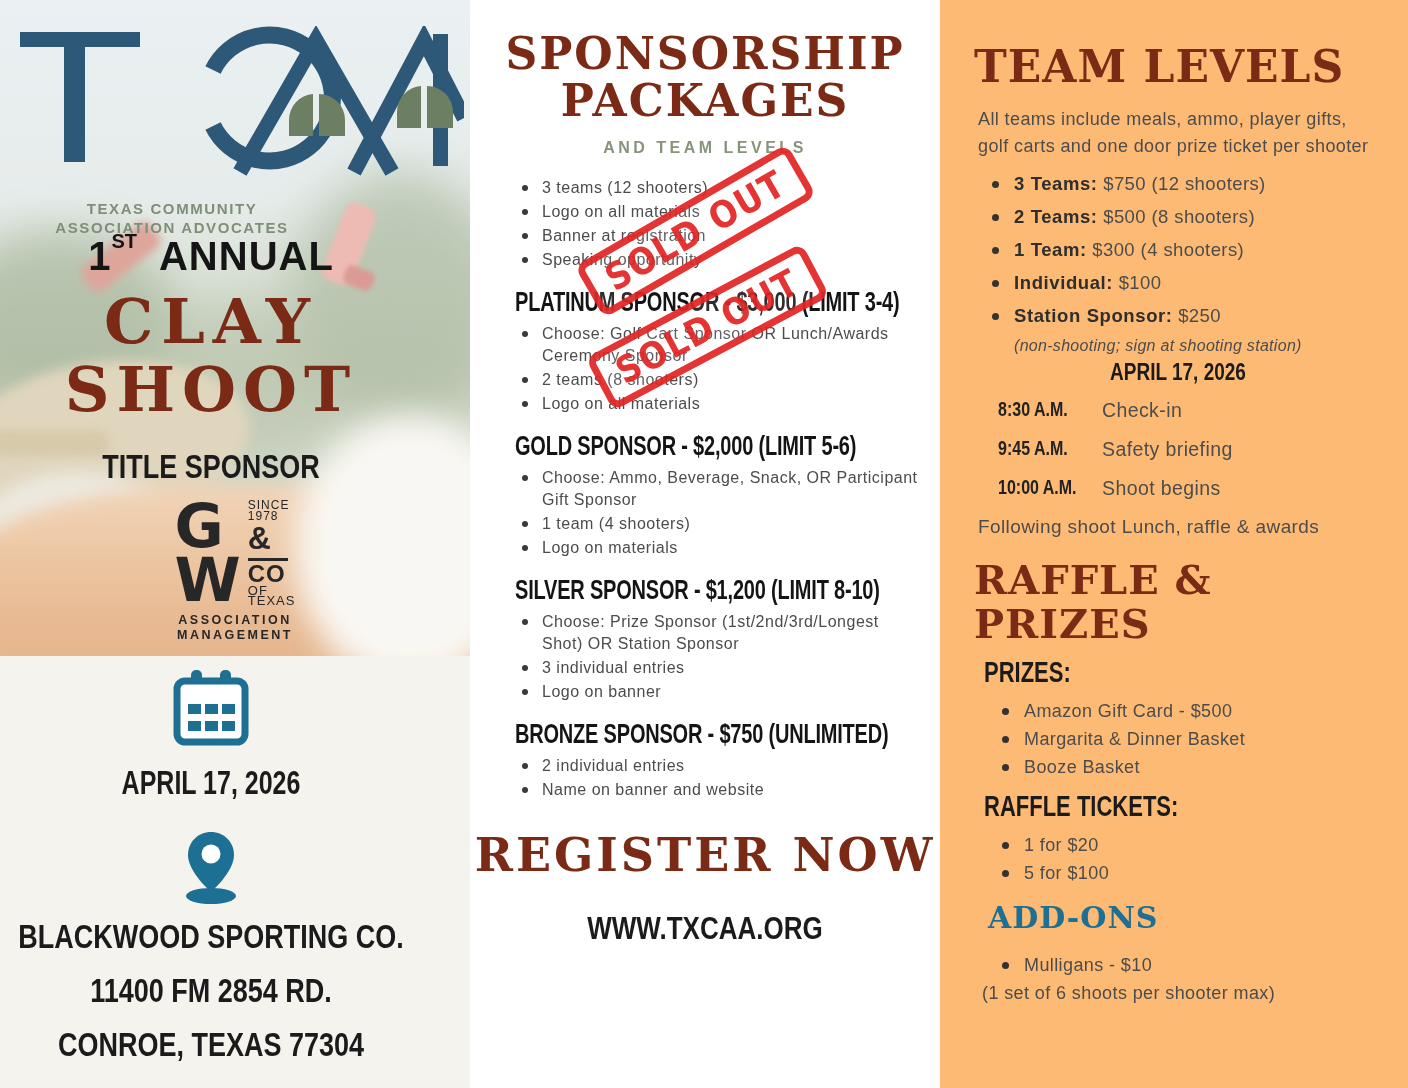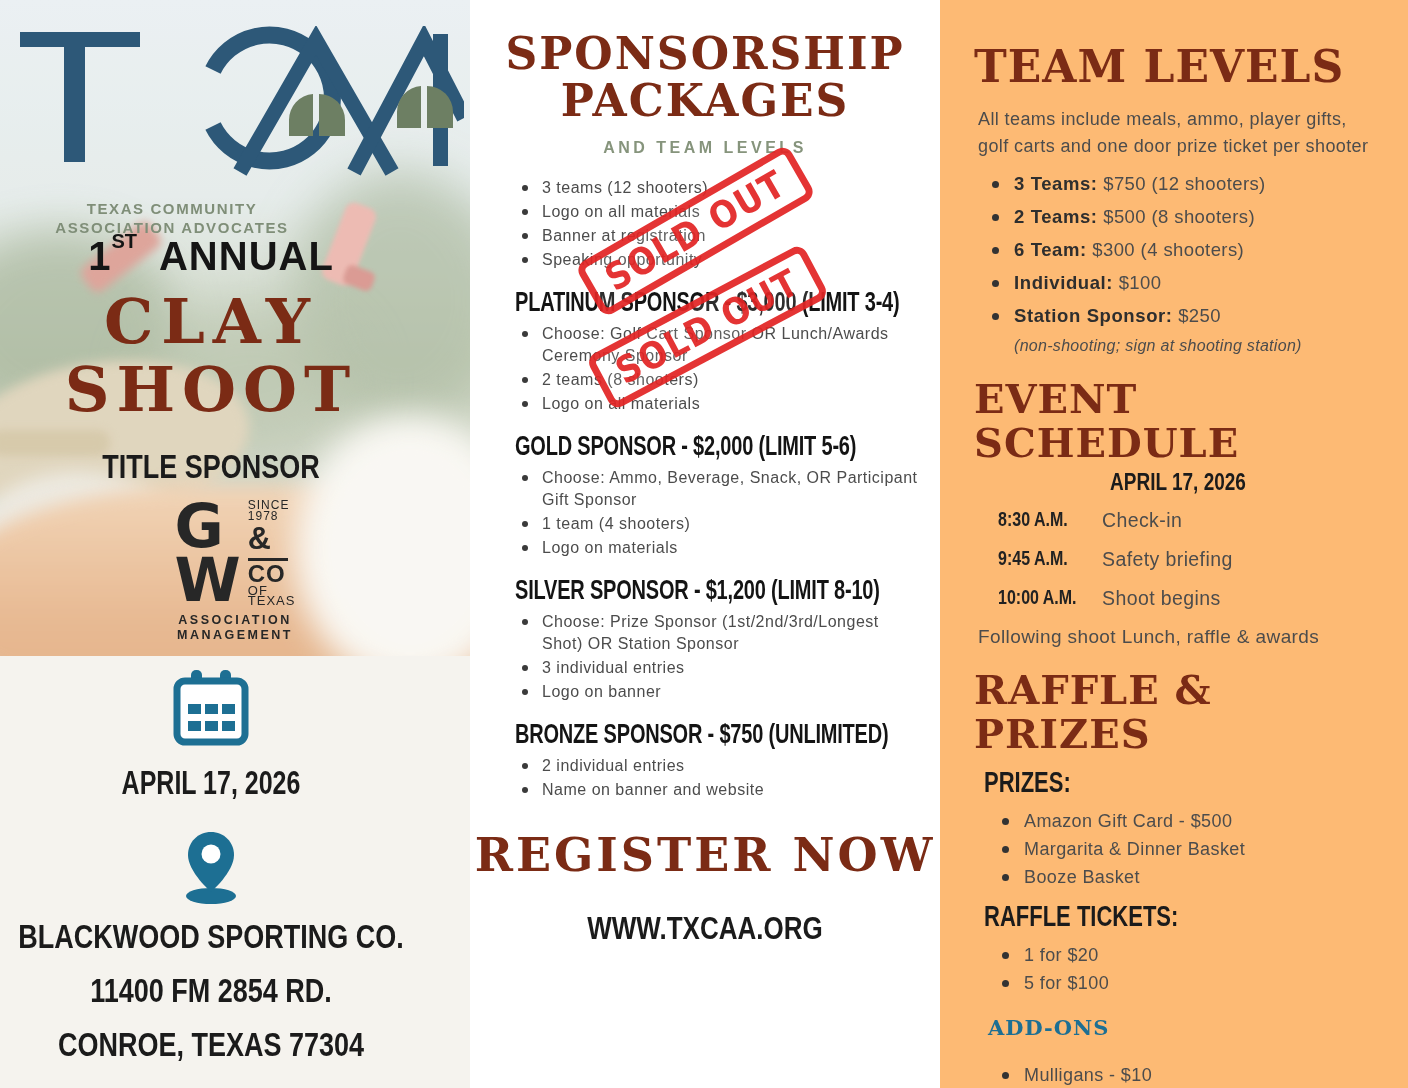--- a/index.html
+++ b/index.html
@@ -113,21 +113,21 @@
   .sched-time { width:104px; flex:none; }
   .sched-time .hw { font-size:16px; transform:scaleY(1.3); transform-origin:left bottom; color:#222; }
   .sched-act { font-size:19.5px; color:#4c4c4c; letter-spacing:.4px; }
   .sched-foot { margin-top:14px; font-size:19px; color:#4c4c4c; letter-spacing:.4px; padding-left:4px; }
   .raffle-head { margin-top:20px; }
   .sub-label { margin:18px 0 0 10px; }
   .sub-label .hw { font-size:22px; transform:scaleY(1.3); transform-origin:left bottom; }
   .r-list { margin-top:8px; list-style:none; padding-left:24px; }
   .r-list li { position:relative; padding-left:26px; font-size:18px; line-height:26px; margin:2px 0; color:#4c4c4c; letter-spacing:.4px; }
   .r-list li::before { content:""; position:absolute; left:4px; top:10px; width:7px; height:7px; border-radius:50%; background:#333; }
-  .addons-head { margin:16px 0 18px 14px; font-size:21px; line-height:32px; color:#1d6f93; letter-spacing:1px;
+  .addons-head { margin:16px 0 18px 14px; font-size:30px; line-height:32px; color:#1d6f93; letter-spacing:1px;
                  font-family:"DejaVu Serif","Liberation Serif",serif; font-weight:700; }
   .addon-note { font-size:18px; line-height:26px; color:#4c4c4c; letter-spacing:.4px; margin-left:8px; }
 </style>
 </head>
 <body>
 
 <section class="col col-left">
   <div class="photo">
     <div class="blob b-tree1"></div>
     <div class="blob b-tree2"></div>
@@ -303,27 +303,26 @@
   </div>
 </section>
 
 <section class="col col-right">
   <div class="r-inner">
     <div class="r-head western">TEAM LEVELS</div>
     <div class="r-intro">All teams include meals, ammo, player gifts, golf carts and one door prize ticket per shooter</div>
     <ul class="tl-list">
       <li><b>3 Teams:</b> <span>$750 (12 shooters)</span></li>
       <li><b>2 Teams:</b> <span>$500 (8 shooters)</span></li>
-      <li><b>6 Team:</b> <span>$300 (4 shooters)</span></li>
+      <li><b>1 Team:</b> <span>$300 (4 shooters)</span></li>
       <li><b>Individual:</b> <span>$100</span></li>
       <li><b>Station Sponsor:</b> <span>$250</span></li>
     </ul>
     <div class="tl-note">(non-shooting; sign at shooting station)</div>
 
-    <div class="r-head-sm western sched-head">EVENT SCHEDULE</div>
     <div class="sched-date">
       <span class="hw">APRIL 17, 2026</span>
     </div>
     <div class="sched-rows">
       <div class="sched-row">
         <span class="sched-time"><span class="hw">8:30 A.M.</span></span>
         <span class="sched-act">Check-in</span>
       </div>
       <div class="sched-row">
         <span class="sched-time"><span class="hw">9:45 A.M.</span></span>

